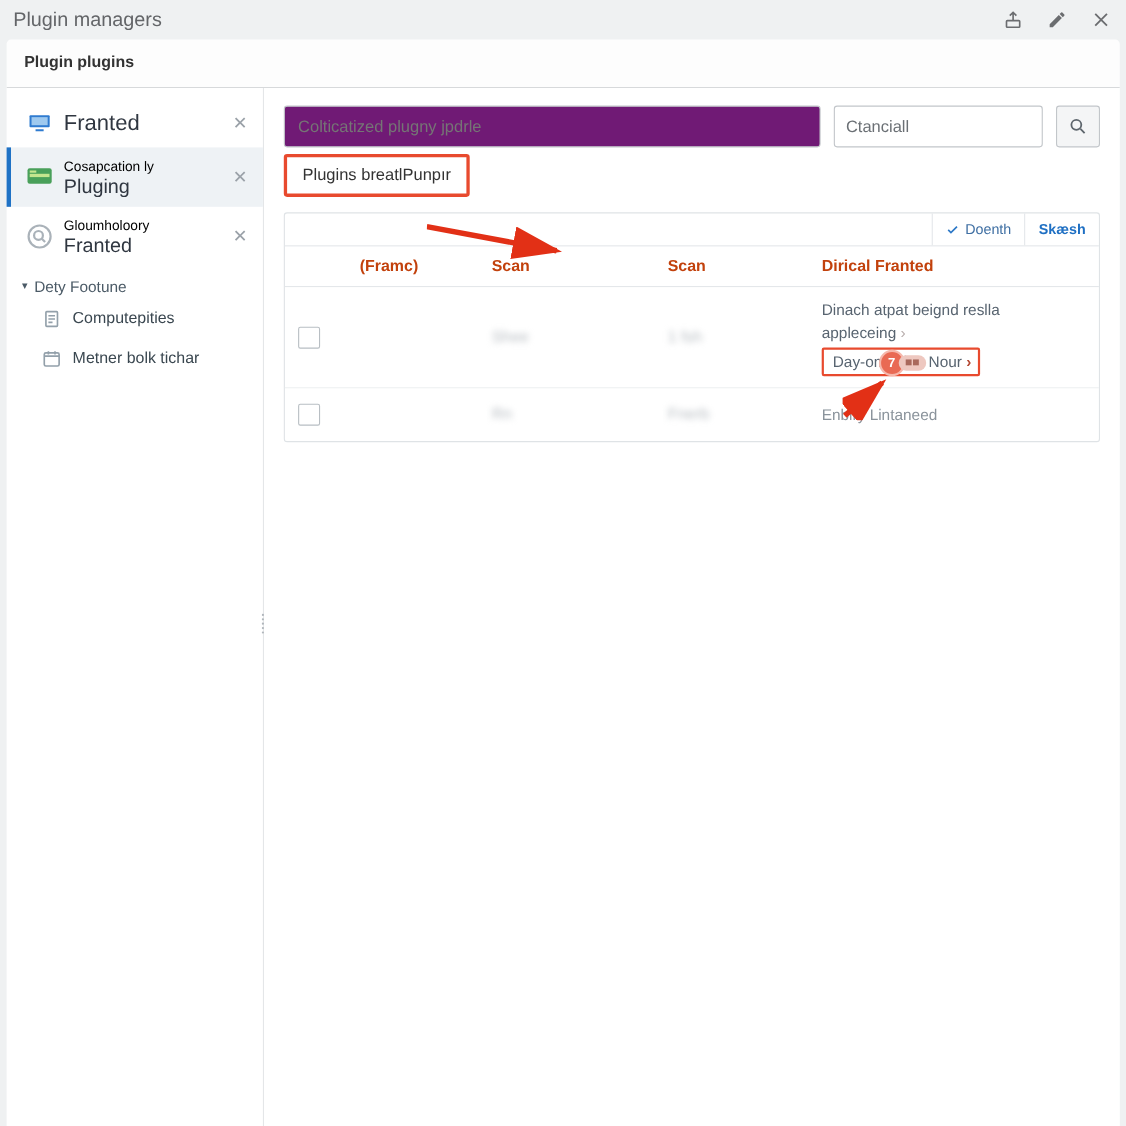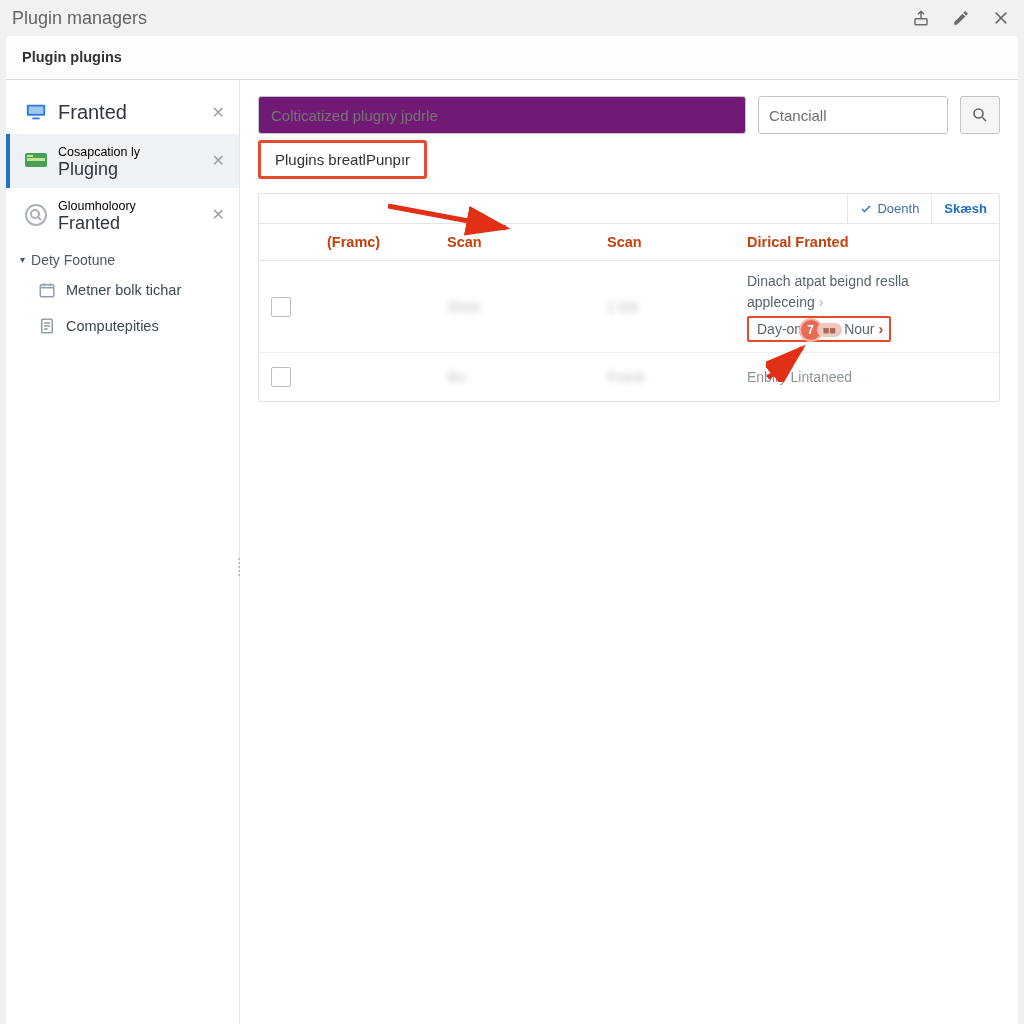--- a/index.html
+++ b/index.html
@@ -143,34 +143,34 @@
         <span class="sup">Gloumholoory</span><br>
         <span class="maint">Franted</span>
       </span>
       <span class="close">✕</span>
     </div>
 
     <div class="tree-header">Dety Footune</div>
     <div class="tree-leaf">
       <span class="leaf-ico">
         <svg width="18" height="18" viewBox="0 0 24 24" fill="none" stroke="currentColor" stroke-width="2">
-            <rect x="3" y="5" width="18" height="16" rx="2"></rect>
-            <path d="M3 9h18M8 3v4M16 3v4"></path>
-          </svg>
-      </span>
-      <span>Metner bolk tichar</span>
+            <rect x="5" y="3" width="14" height="18" rx="1"></rect>
+            <path d="M8 8h8M8 12h8M8 16h5"></path>
+          </svg>
+      </span>
+      <span>Computepities</span>
     </div>
     <div class="tree-leaf">
       <span class="leaf-ico">
         <svg width="18" height="18" viewBox="0 0 24 24" fill="none" stroke="currentColor" stroke-width="2">
-            <rect x="5" y="3" width="14" height="18" rx="1"></rect>
-            <path d="M8 8h8M8 12h8M8 16h5"></path>
-          </svg>
-      </span>
-      <span>Computepities</span>
+            <rect x="3" y="5" width="18" height="16" rx="2"></rect>
+            <path d="M3 9h18M8 3v4M16 3v4"></path>
+          </svg>
+      </span>
+      <span>Metner bolk tichar</span>
     </div>
 
     <div class="drag-handle">
       <span></span>
         <span></span>
         <span></span>
         <span></span>
         <span></span>
     </div>
   </div>

